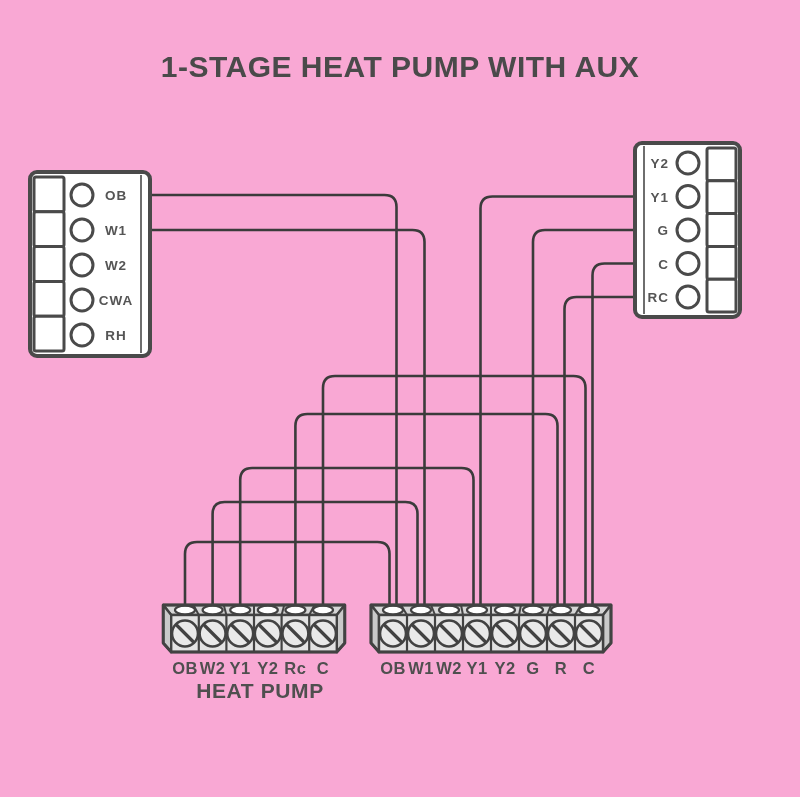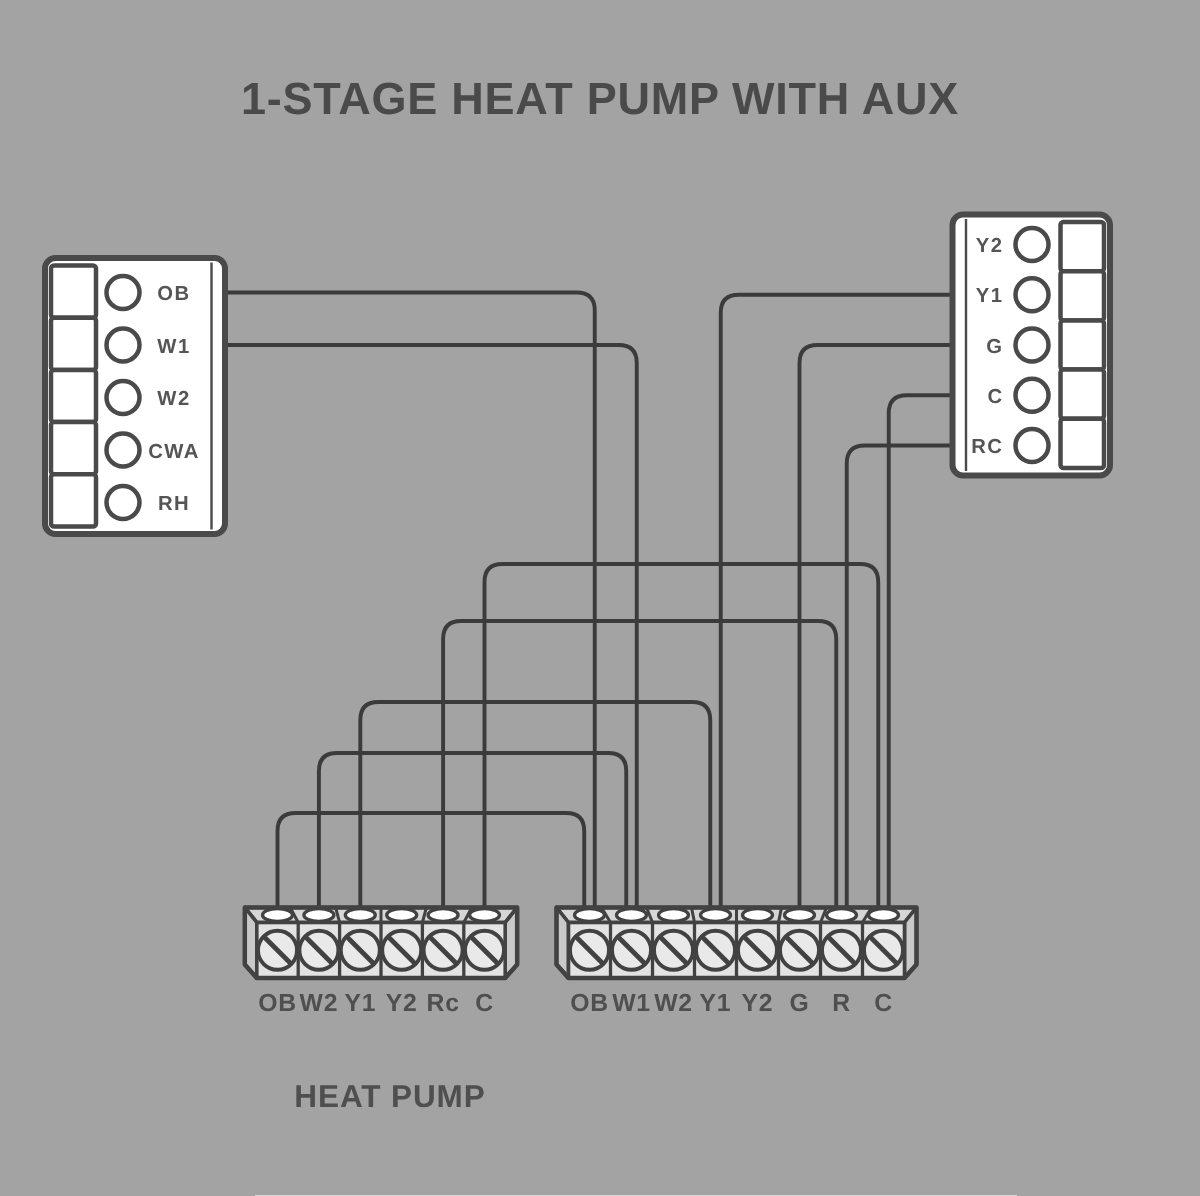--- a/index.html
+++ b/index.html
@@ -1,25 +1,25 @@
 <!DOCTYPE html>
 <html><head>
 <meta charset="utf-8">
 <style>
   html,body{margin:0;padding:0;background:#ffffff;}
   #stage{
-    position:relative;width:800px;height:797px;background:#a3a3a3;overflow:hidden;
+    position:relative;width:800px;height:797px;background:#f9a8d4;overflow:hidden;
     font-family:"Liberation Sans", sans-serif;
   }
   #title{
     position:absolute;left:0;top:50px;width:800px;text-align:center;
     font-size:30px;font-weight:800;letter-spacing:.5px;color:#4a4a4a;
   }
   .caption{
-    position:absolute;top:720px;width:260px;text-align:center;
+    position:absolute;top:679px;width:260px;text-align:center;
     font-size:21px;font-weight:700;letter-spacing:.6px;color:#4f4f4f;
   }
   #cap-hp{left:130px;}
   #cap-ah{left:368px;}
   svg{position:absolute;left:0;top:0;}
 </style>
 </head>
 <body>
 
 <div id="stage">

